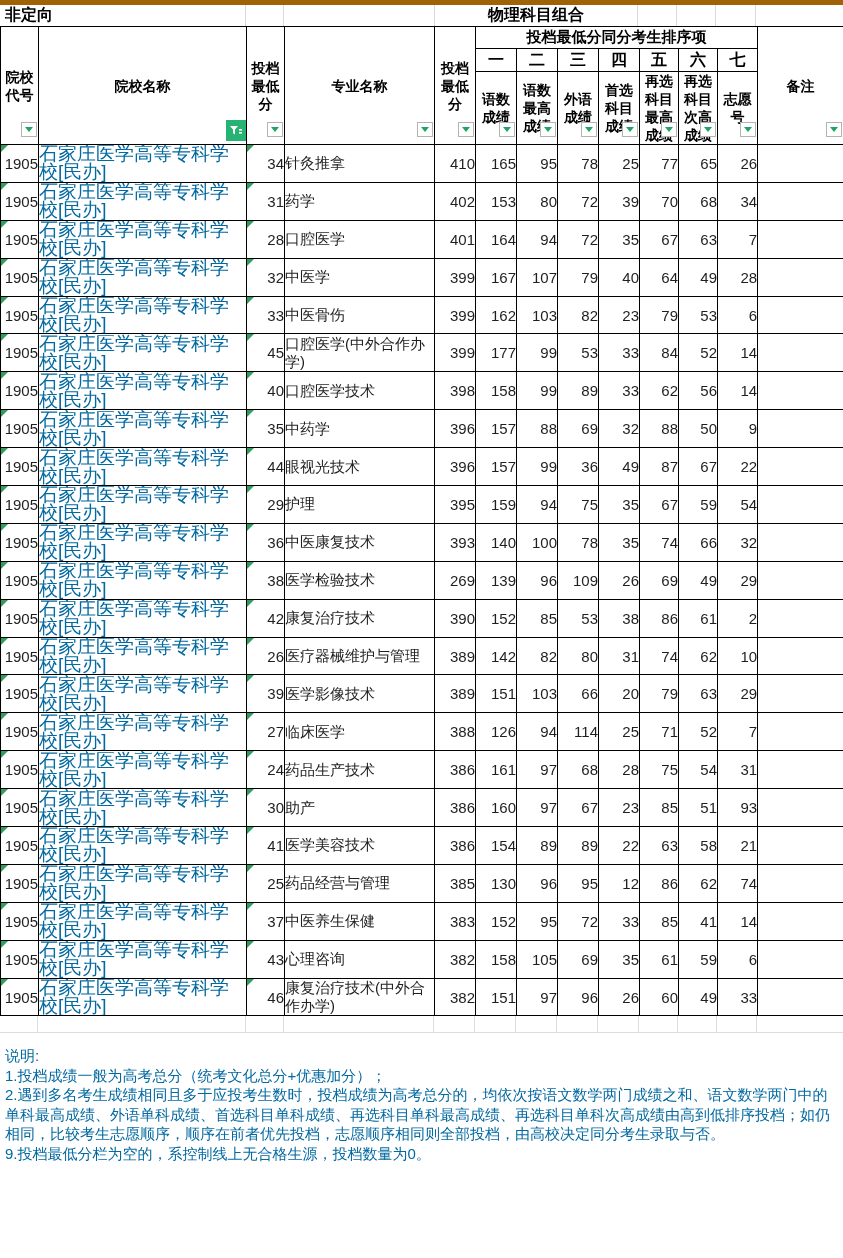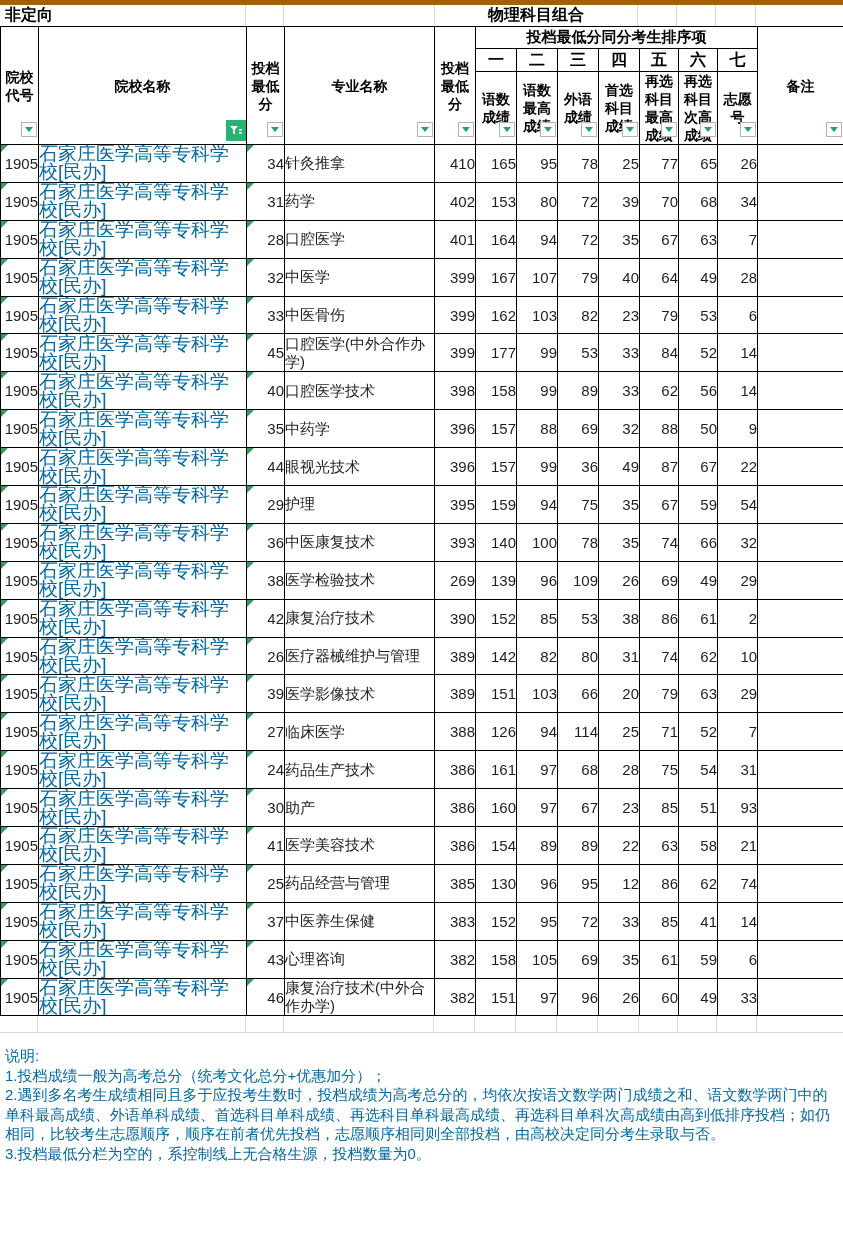--- a/index.html
+++ b/index.html
@@ -543,16 +543,16 @@
       <div class="tail-cell" style="width:39px"></div>
     <div class="tail-cell" style="width:39px"></div>
       <div class="tail-cell" style="width:40px"></div>
     <div class="tail-cell" style="width:86px"></div>
   </div>
 
   <div class="notes">
     <div>说明:</div>
     <div>1.投档成绩一般为高考总分（统考文化总分+优惠加分）；</div>
     <div>2.遇到多名考生成绩相同且多于应投考生数时，投档成绩为高考总分的，均依次按语文数学两门成绩之和、语文数学两门中的单科最高成绩、外语单科成绩、首选科目单科成绩、再选科目单科最高成绩、再选科目单科次高成绩由高到低排序投档；如仍相同，比较考生志愿顺序，顺序在前者优先投档，志愿顺序相同则全部投档，由高校决定同分考生录取与否。</div>
-    <div>3.投档最低分栏为空的，系控制线上无合格生源，投档数量为0。</div>
+    <div>9.投档最低分栏为空的，系控制线上无合格生源，投档数量为0。</div>
   </div>
 
 </div>
 
 </body></html>

